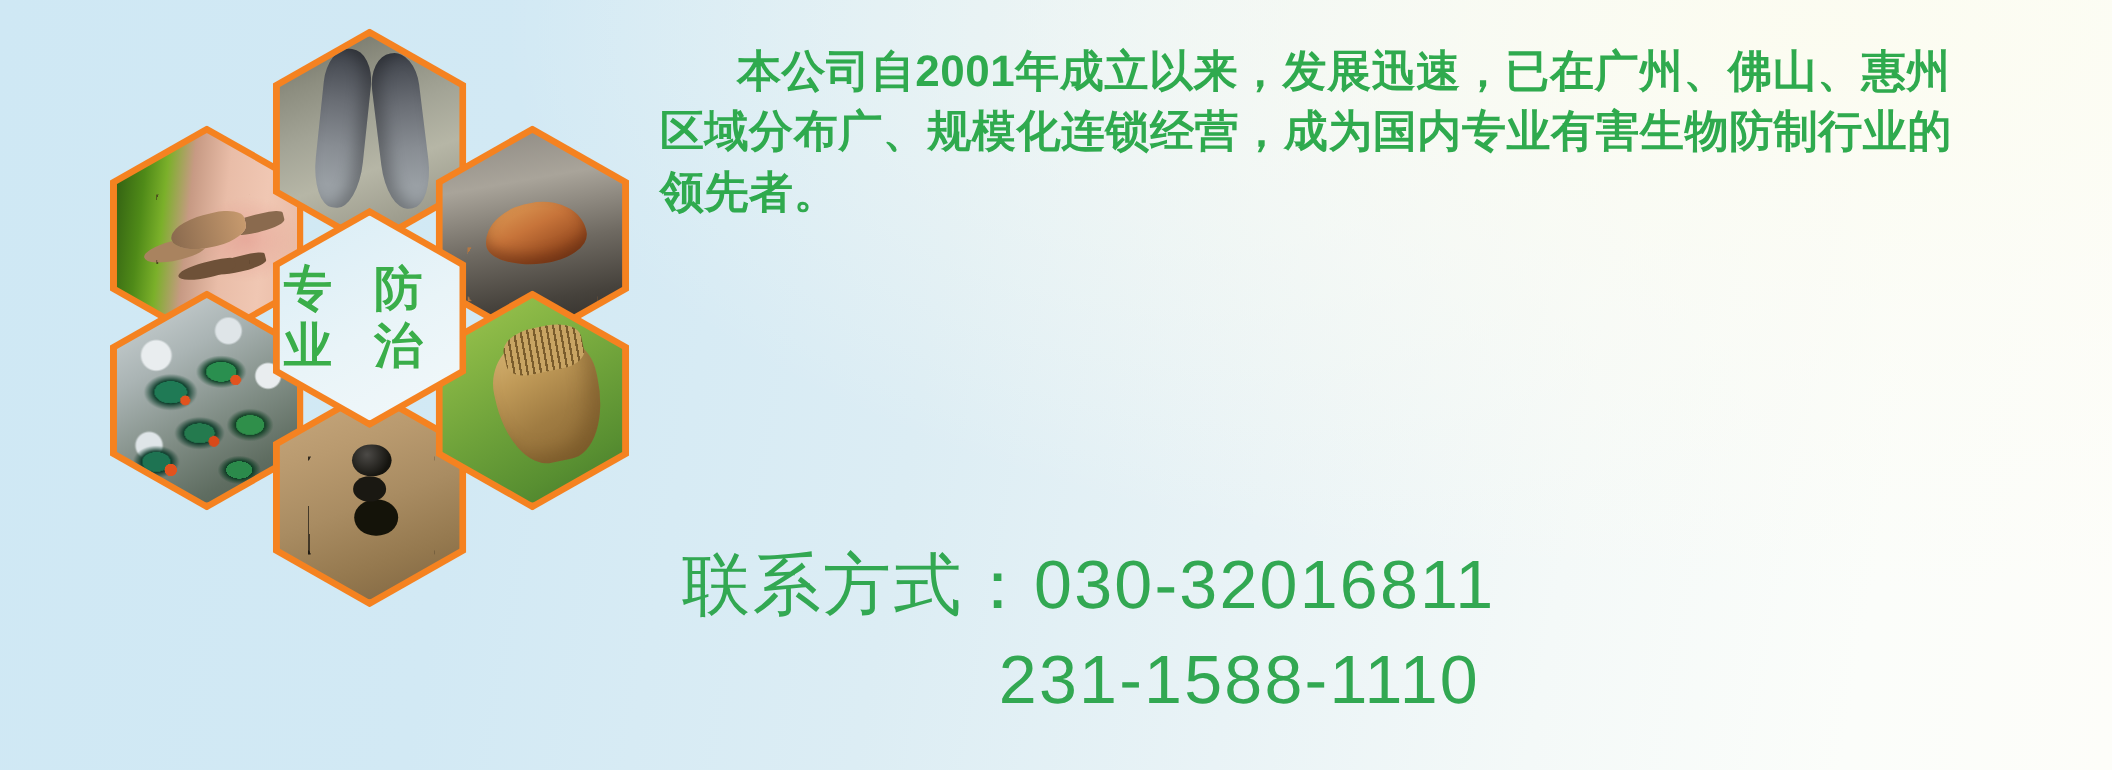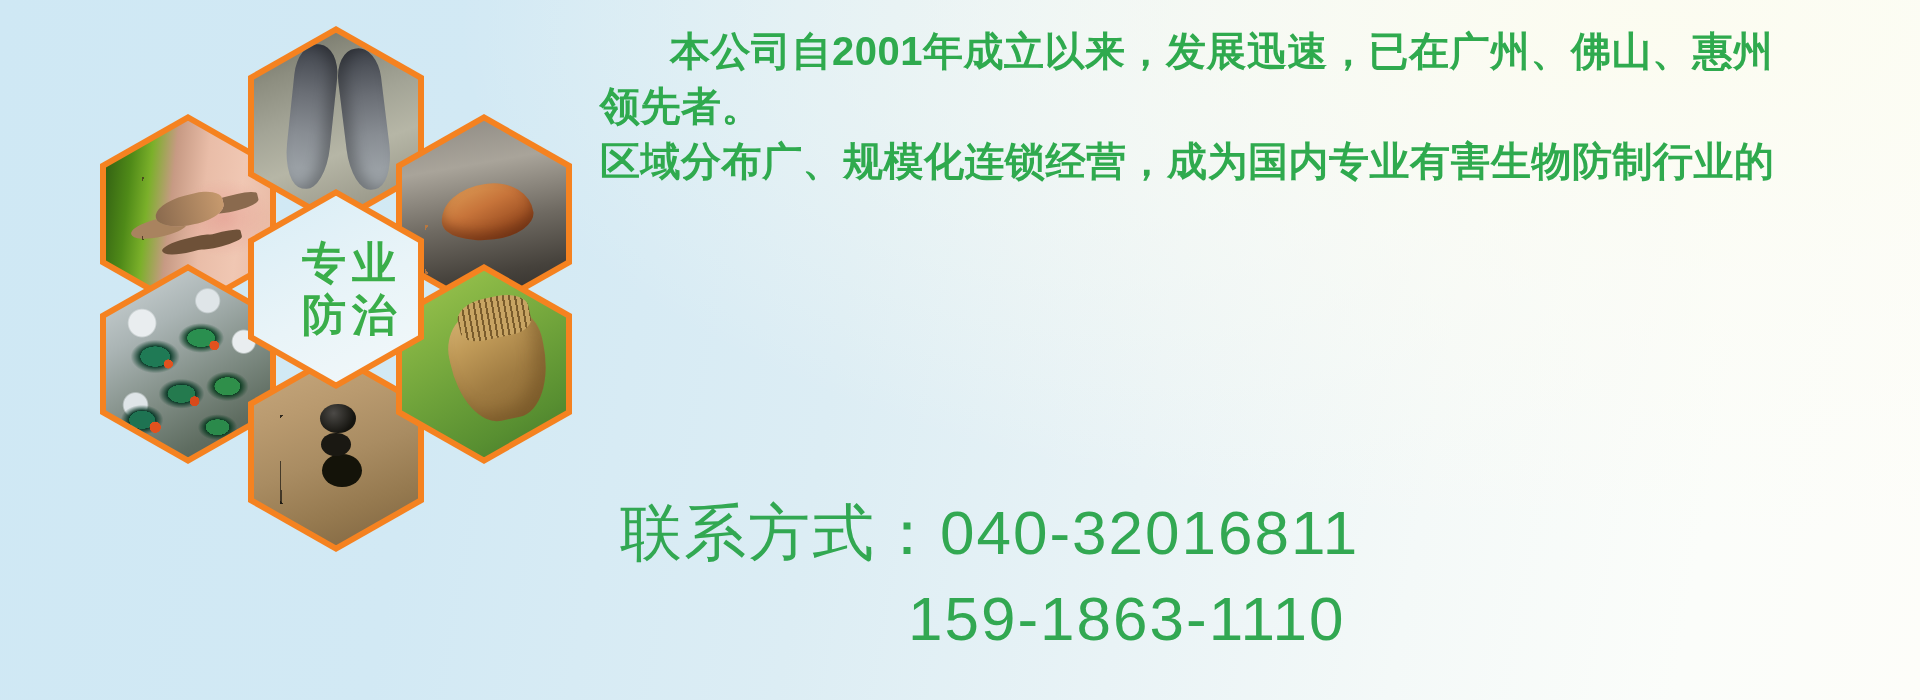--- a/index.html
+++ b/index.html
@@ -32,22 +32,22 @@
   .h-mosquito {left:22px;  top:112px;}
   .h-rats     {left:170px; top:24px;}
   .h-roach    {left:318px; top:112px;}
   .h-flies    {left:22px;  top:262px;}
   .h-ant      {left:170px; top:350px;}
   .h-bug      {left:318px; top:262px;}
   .h-center   {left:170px; top:187px;}
 
   .h-center .inner{background:linear-gradient(150deg,#d9edf6 0%,#e9f4f8 55%,#f2f8fa 100%);}
   .center-txt{
-    position:absolute;left:16px;top:0;width:100%;height:100%;
-    display:flex;flex-direction:column;align-items:center;justify-content:center;
+    position:absolute;left:4px;top:0;width:100%;height:100%;
+    display:flex;flex-direction:row;align-items:center;justify-content:center;
     color:#3aae4a;font-weight:bold;letter-spacing:6px;line-height:1.18;
     font-size:44px;text-shadow:0 1px 0 rgba(255,255,255,.35);
   }
   .center-txt span{display:block;}
 
   
   .art-mosquito{
     background:
       radial-gradient(42% 30% at 72% 52%, rgba(226,150,140,.55) 0%, rgba(226,150,140,0) 70%),
       linear-gradient(96deg,#2f5c12 0%,#4f8a18 16%,#7bb02a 27%,#c79a84 40%,#e9bda8 58%,#f0c7b3 78%,#e8b9a4 100%);
@@ -160,21 +160,21 @@
     box-shadow:inset -10px -10px 16px rgba(90,60,20,.35);
   }
   .art-bug::after{
     content:"";position:absolute;left:34%;top:14%;width:44%;height:22%;
     background:repeating-linear-gradient(92deg,#7a5c2c 0 2px,#c8a463 2px 6px);
     border-radius:40% 40% 30% 30%;transform:rotate(-12deg);
   }
 
   
   #copy{
-    position:absolute;left:600px;top:24px;width:1320px;
+    position:absolute;left:600px;top:38px;width:1320px;
     color:#2faa4e;
   }
   .para-line{
     font-size:40px;font-weight:bold;line-height:55px;
     letter-spacing:0.5px;white-space:pre;
     color:#2faa4e;
   }
   .para-line.indent{padding-left:70px;}
 
   #contact{
@@ -235,22 +235,22 @@
           <span>专业</span>
           <span>防治</span>
         </div>
       </div>
     </div>
 
   </div>
 
   <div id="copy">
     <div class="para-line indent">本公司自2001年成立以来，发展迅速，已在广州、佛山、惠州</div>
+    <div class="para-line">区域分布广、规模化连锁经营，成为国内专业有害生物防制行业的</div>
     <div class="para-line">领先者。</div>
-    <div class="para-line">区域分布广、规模化连锁经营，成为国内专业有害生物防制行业的</div>
   </div>
 
   <div id="contact">
-    <div class="contact-line">联系方式：040-32016811</div>
-    <div class="contact-line second">159-1863-1110</div>
+    <div class="contact-line">联系方式：030-32016811</div>
+    <div class="contact-line second">231-1588-1110</div>
   </div>
 
 </div>
 
 </body></html>

